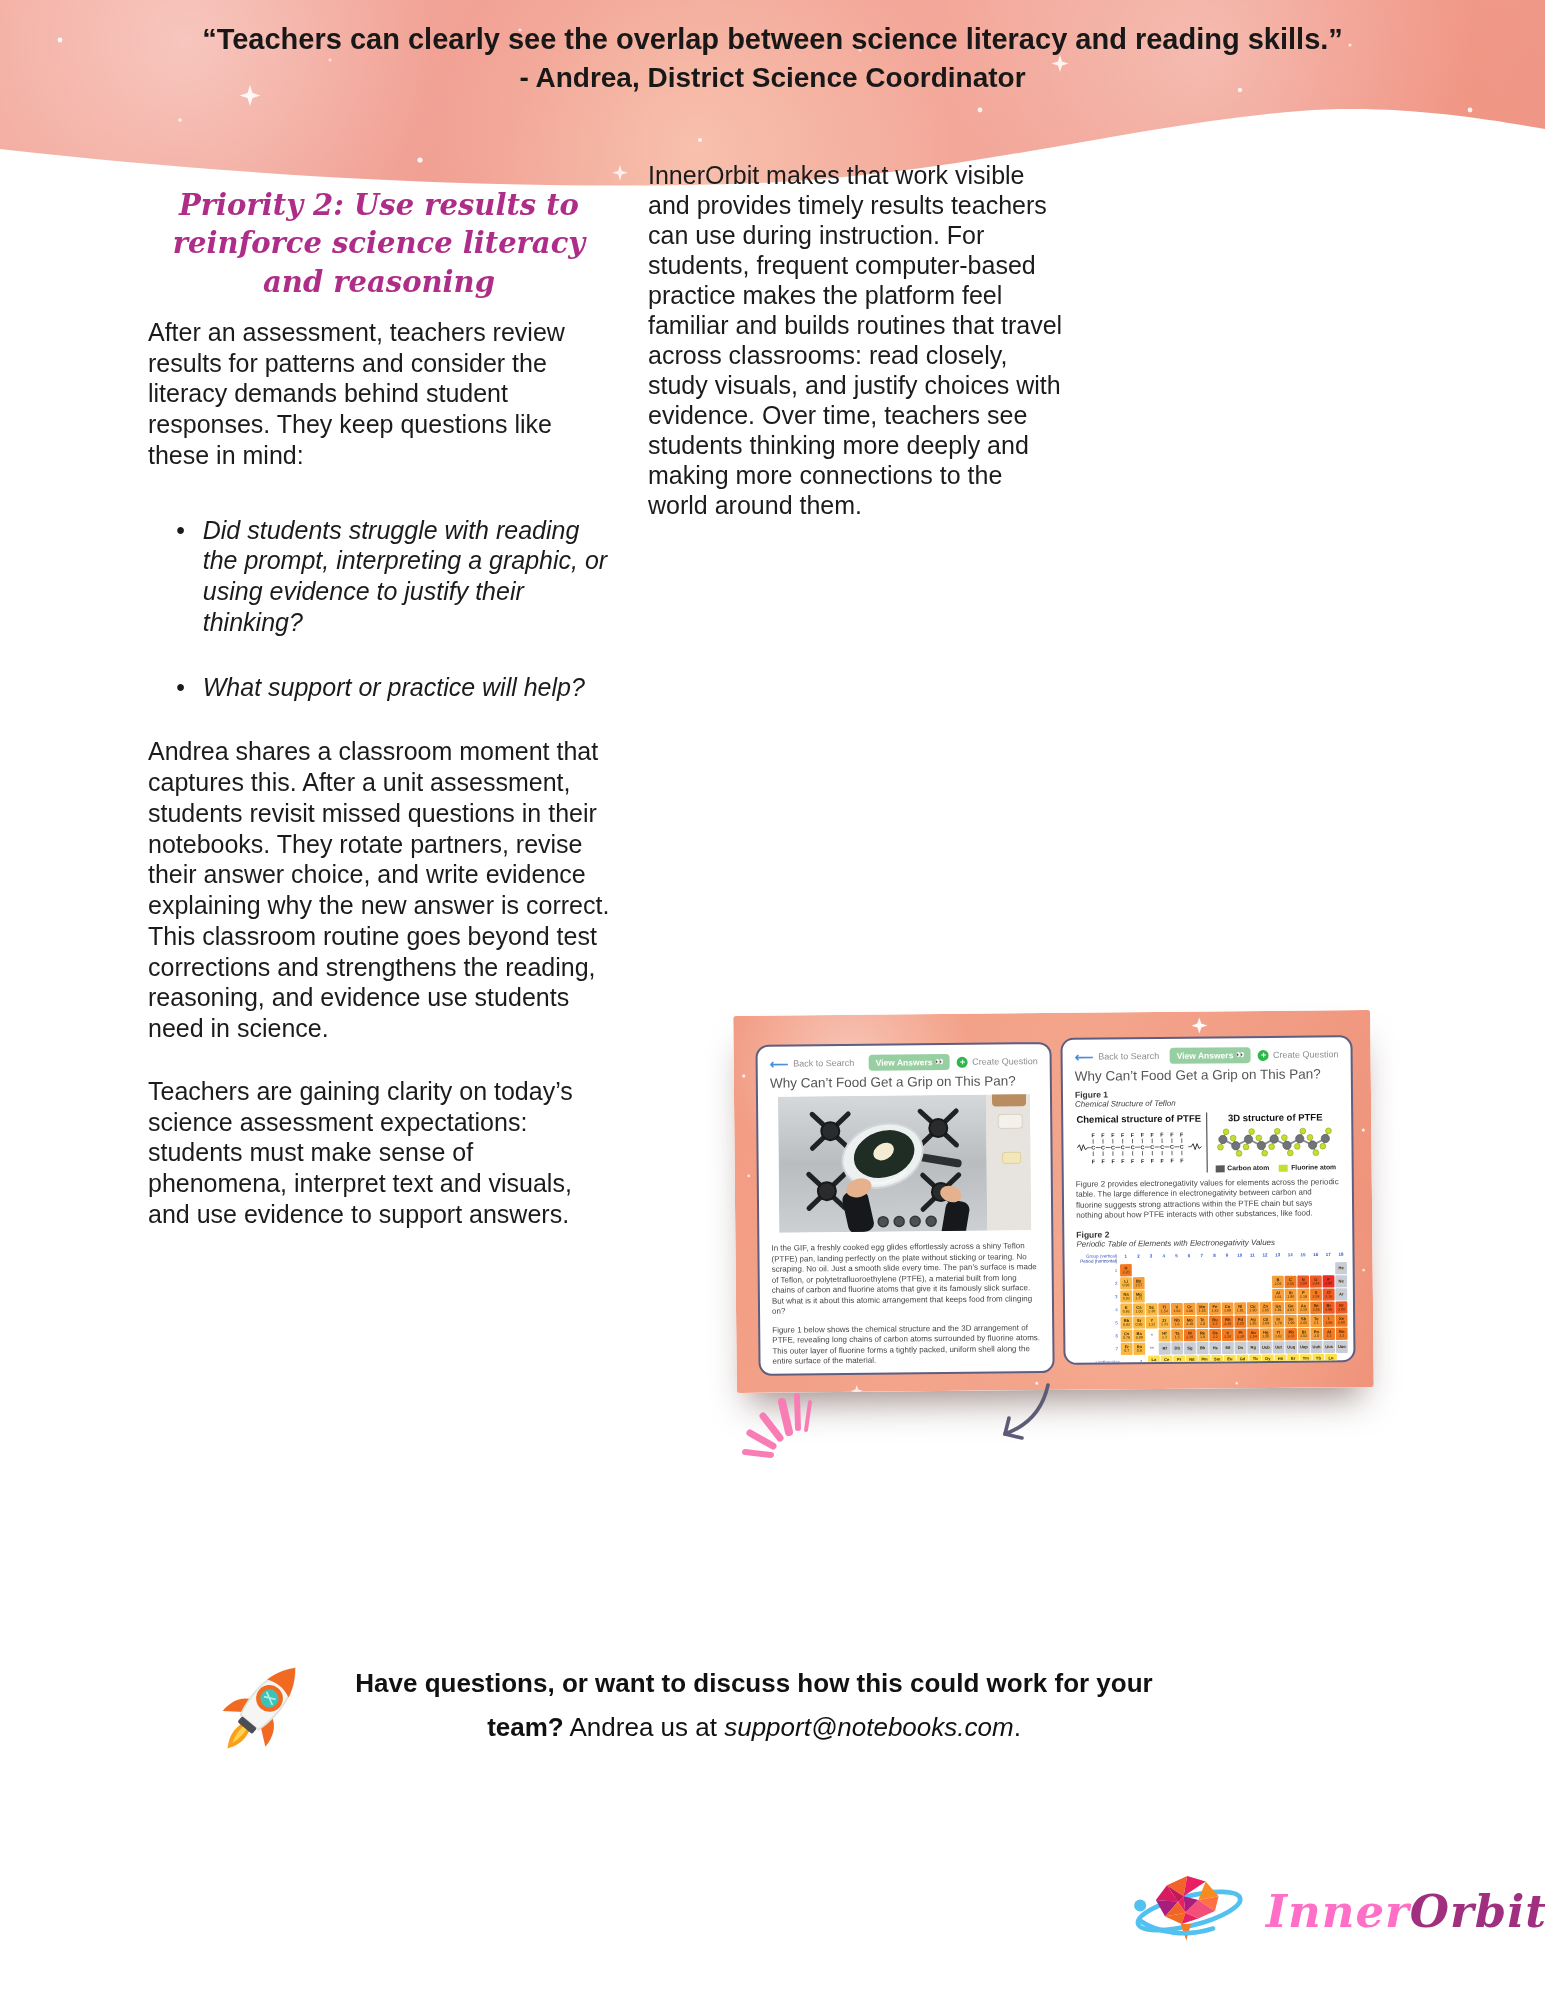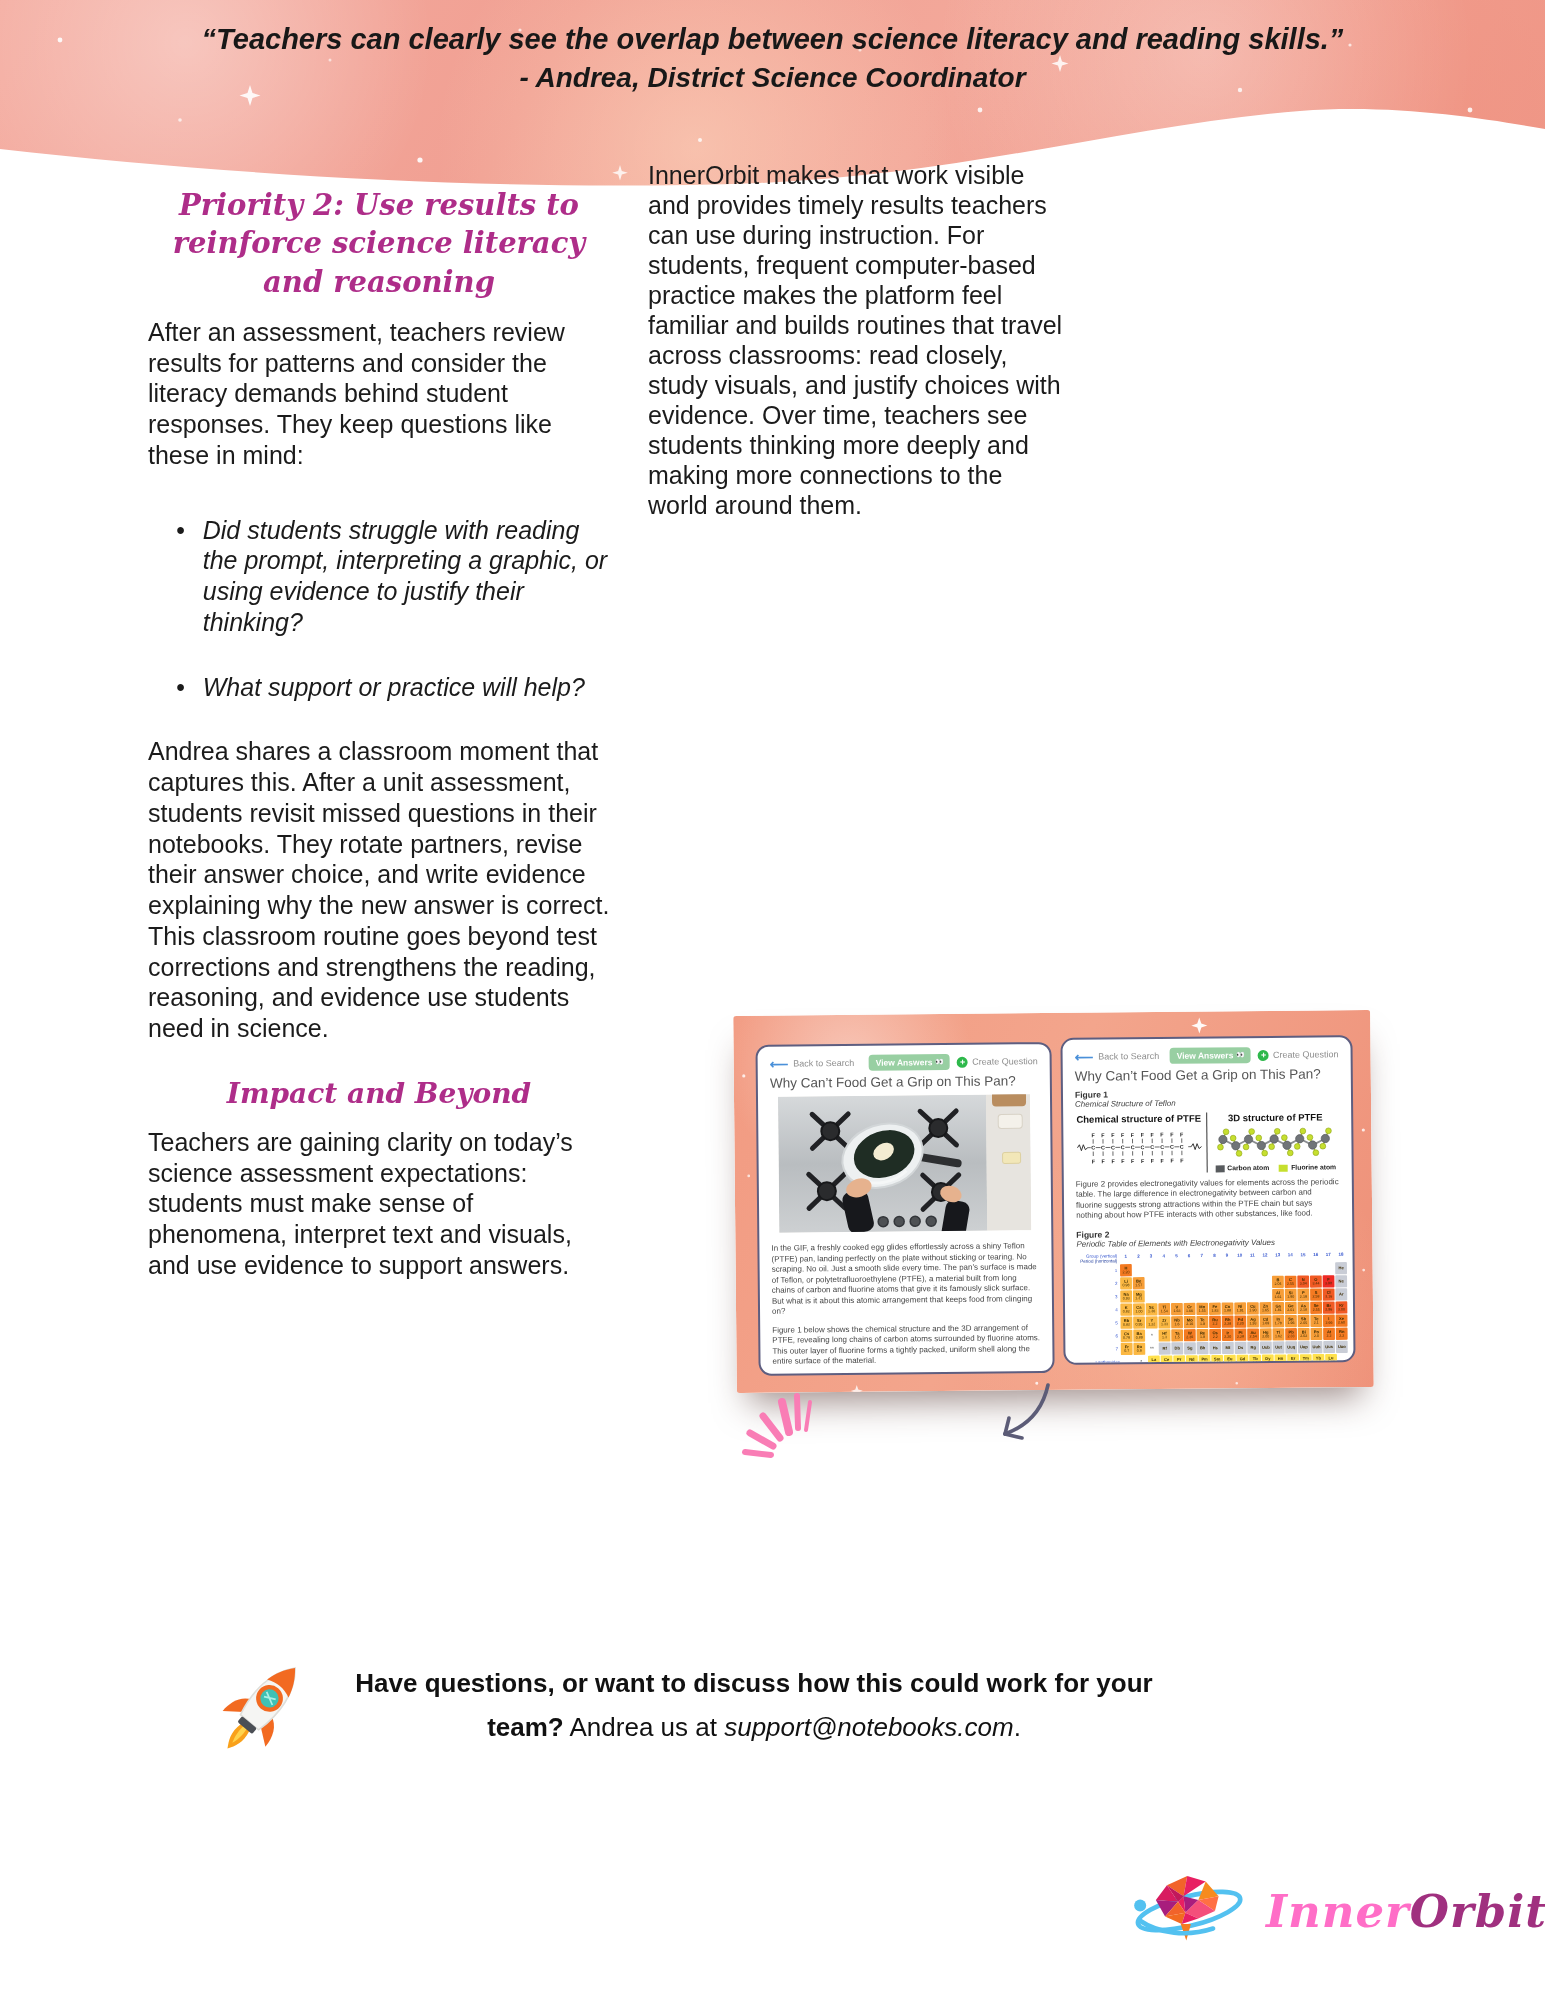--- a/index.html
+++ b/index.html
@@ -10,21 +10,21 @@
   
   .hero{ position:absolute; left:0; top:0; width:1545px; height:212px;
     background:
       radial-gradient(circle at 12% 20%, rgba(255,255,255,.35), rgba(255,255,255,0) 18%),
       radial-gradient(circle at 45% 70%, rgba(255,228,200,.45), rgba(255,255,255,0) 30%),
       radial-gradient(circle at 78% 25%, rgba(255,255,255,.3), rgba(255,255,255,0) 22%),
       radial-gradient(circle at 92% 70%, rgba(240,140,120,.5), rgba(255,255,255,0) 35%),
       linear-gradient(120deg,#f4aca0 0%,#f1a093 35%,#f3a89a 60%,#ef9c8e 100%);
   }
   .hero-quote{ position:relative; z-index:2; text-align:center; padding-top:20px;
-    font-style:italic; font-weight:bold; font-size:29px; line-height:1.35; color:#181818;}
+    font-weight:bold; font-size:29px; line-height:1.35; color:#181818;}
   .hero-quote .q2{ font-size:28px; }
   .hero svg.stars{ position:absolute; left:0; top:0; }
   .hero svg.wave{ position:absolute; left:0; bottom:-1px; display:block; }
 
   
   .col-left{ position:absolute; left:148px; top:186px; width:462px; font-size:25px; line-height:1.23; }
   .col-right{ position:absolute; left:648px; top:160px; width:420px; font-size:25px; line-height:1.2; }
   .script-h{ font-family:"DejaVu Serif", serif; font-style:italic; font-weight:bold;
     color:#ae2d89; text-align:center; font-size:29px; line-height:1.32; margin-bottom:16px;}
   .script-h.small{ margin-top:22px; margin-bottom:14px; font-size:28px;}
@@ -144,21 +144,20 @@
       <li>
         <span class="dot">•</span>
         <span>Did students struggle with reading the prompt, interpreting a graphic, or using evidence to justify their thinking?</span>
       </li>
       <li>
         <span class="dot">•</span>
         <span>What support or practice will help?</span>
       </li>
     </ul>
     <p class="para">Andrea shares a classroom moment that captures this. After a unit assessment, students revisit missed questions in their notebooks. They rotate partners, revise their answer choice, and write evidence explaining why the new answer is correct. This classroom routine goes beyond test corrections and strengthens the reading, reasoning, and evidence use students need in science.</p>
-    <div class="script-h small">Impact and Beyond</div>
     <p class="para">Teachers are gaining clarity on today’s science assessment expectations: students must make sense of phenomena, interpret text and visuals, and use evidence to support answers.</p>
   </div>
 
   <div class="col-right">
     <p class="para" style="margin-bottom:36px">InnerOrbit makes that work visible and provides timely results teachers can use during instruction. For students, frequent computer-based practice makes the platform feel familiar and builds routines that travel across classrooms: read closely, study visuals, and justify choices with evidence. Over time, teachers see students thinking more deeply and making more connections to the world around them.</p>
   </div>
 
   <div class="shot">
     <svg class="stars" width="637" height="377" viewBox="0 0 637 377">
       <g fill="#ffffff">

